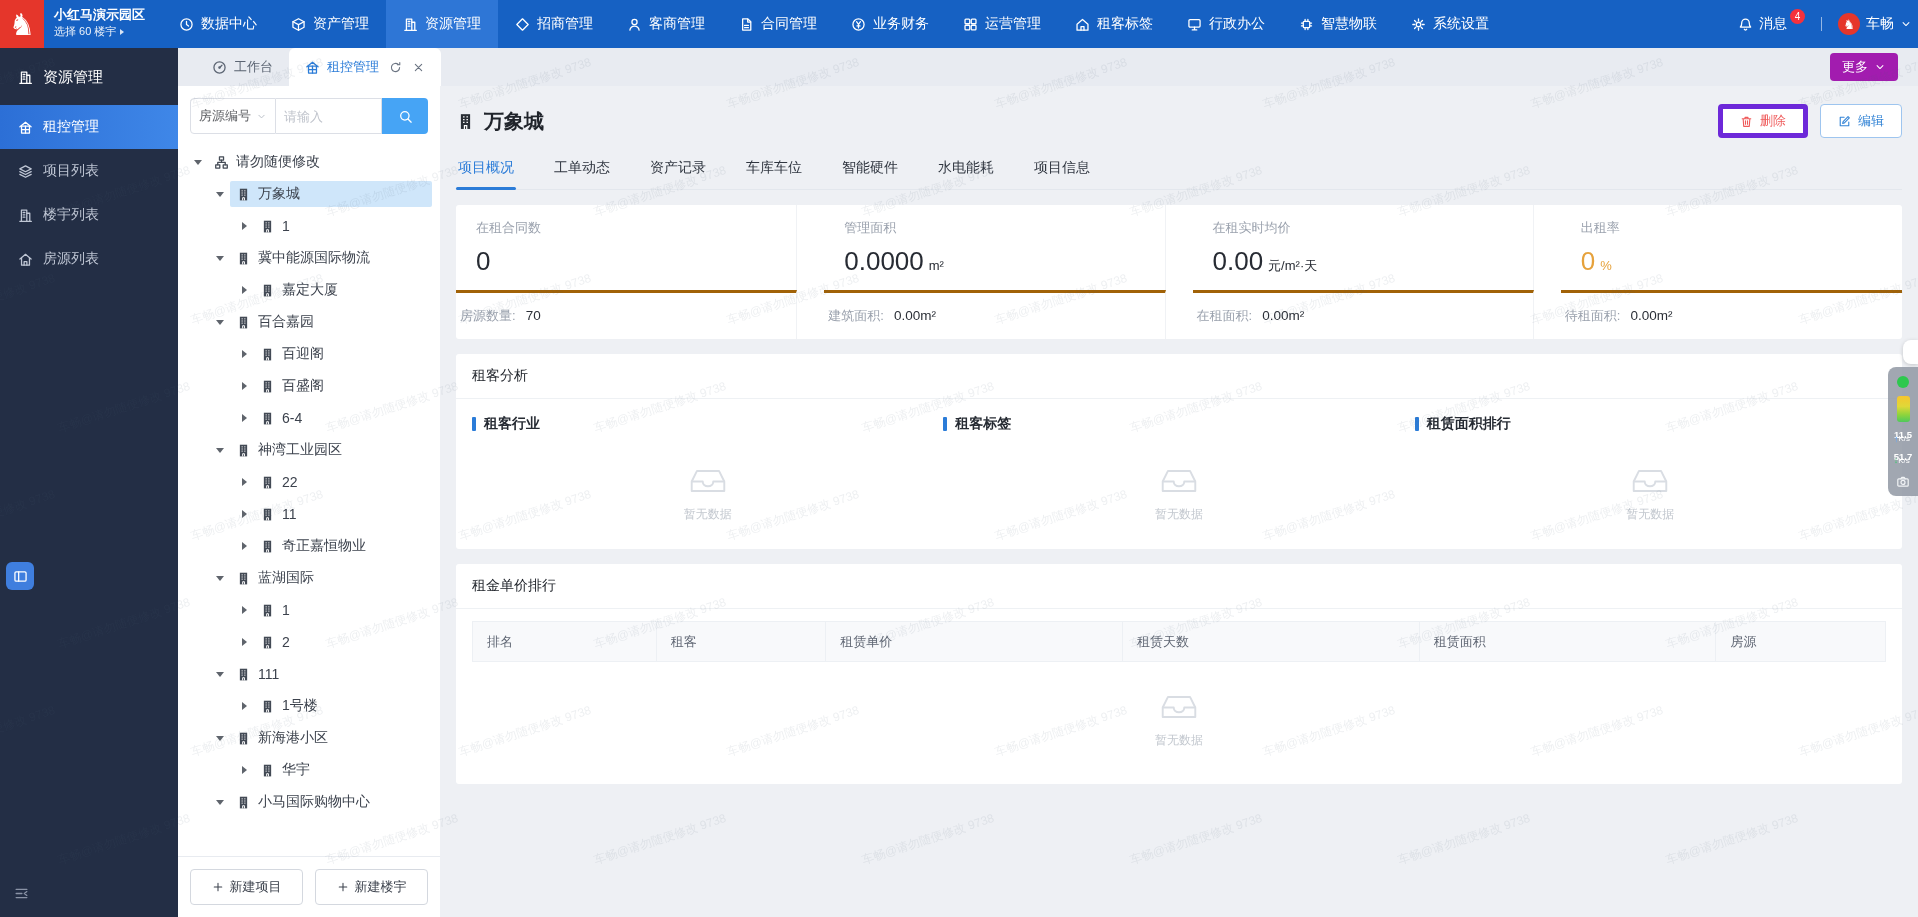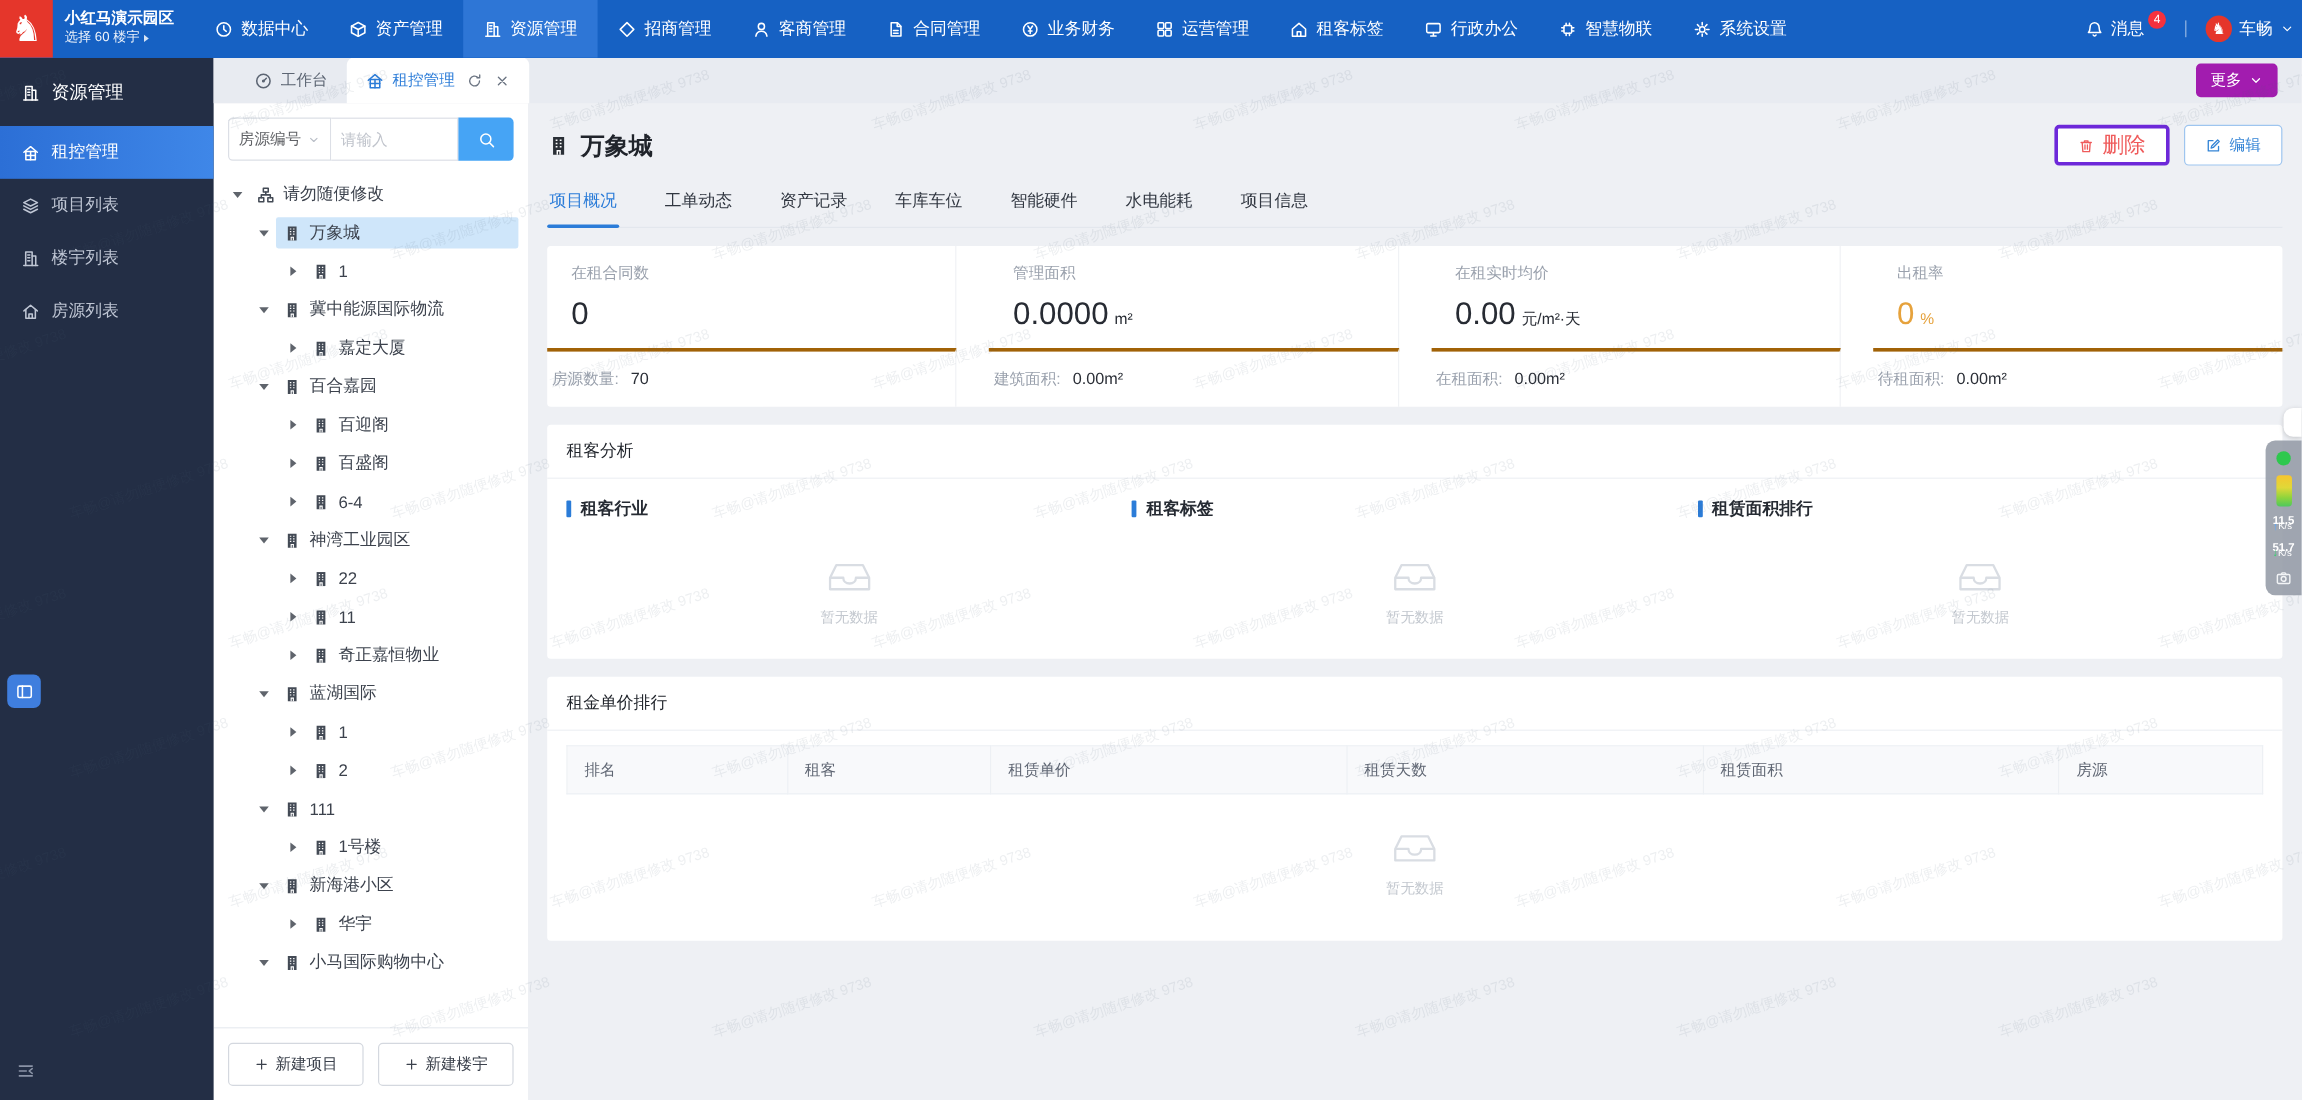--- a/index.html
+++ b/index.html
@@ -79,22 +79,22 @@
   .btn-outline { flex:1; height:36px; border:1px solid #d4d8df; border-radius:4px; background:#fff; color:#3b414c;
     font-size:13px; display:flex; align-items:center; justify-content:center; gap:6px; cursor:pointer; }
   .btn-outline .icon { font-size:12px; }
 
   
   .main { flex:1; overflow:hidden; padding:0 16px; min-width:0; }
   .proj-header { display:flex; align-items:center; margin-top:16px; height:38px; }
   .proj-title { display:flex; align-items:center; gap:9px; font-size:20px; font-weight:bold; color:#20242b; }
   .proj-title .icon { font-size:19px; color:#2a2f36; }
   .proj-actions { margin-left:auto; display:flex; gap:12px; }
-  .btn-danger { height:34px; padding:0 17px; border:3px solid #6d28d9; color:#ef5b5b; background:#fff; border-radius:4px;
-    display:flex; align-items:center; gap:7px; font-size:18px; cursor:pointer; }
+  .btn-danger { height:34px; padding:0 17px; border:5px solid #6d28d9; color:#ef5b5b; background:#fff; border-radius:4px;
+    display:flex; align-items:center; gap:7px; font-size:13px; cursor:pointer; }
   .btn-blue { height:34px; padding:0 17px; border:1px solid #9ec5ef; color:#3585d6; background:#fff; border-radius:4px;
     display:flex; align-items:center; gap:7px; font-size:13px; cursor:pointer; }
   .btn-danger .icon, .btn-blue .icon { font-size:13px; }
 
   .detail-tabs { display:flex; gap:36px; border-bottom:1px solid #e3e7ed; margin-top:6px; }
   .dtab { font-size:14px; color:#303640; padding:13px 2px 12px; position:relative; cursor:pointer; white-space:nowrap; }
   .dtab.active { color:#2b7cd8; }
   .dtab.active::after { content:""; position:absolute; left:0; right:0; bottom:-1px; height:3px; background:#2b7cd8; border-radius:2px; }
 
   .card { background:#fff; border-radius:3px; margin-top:15px; }

